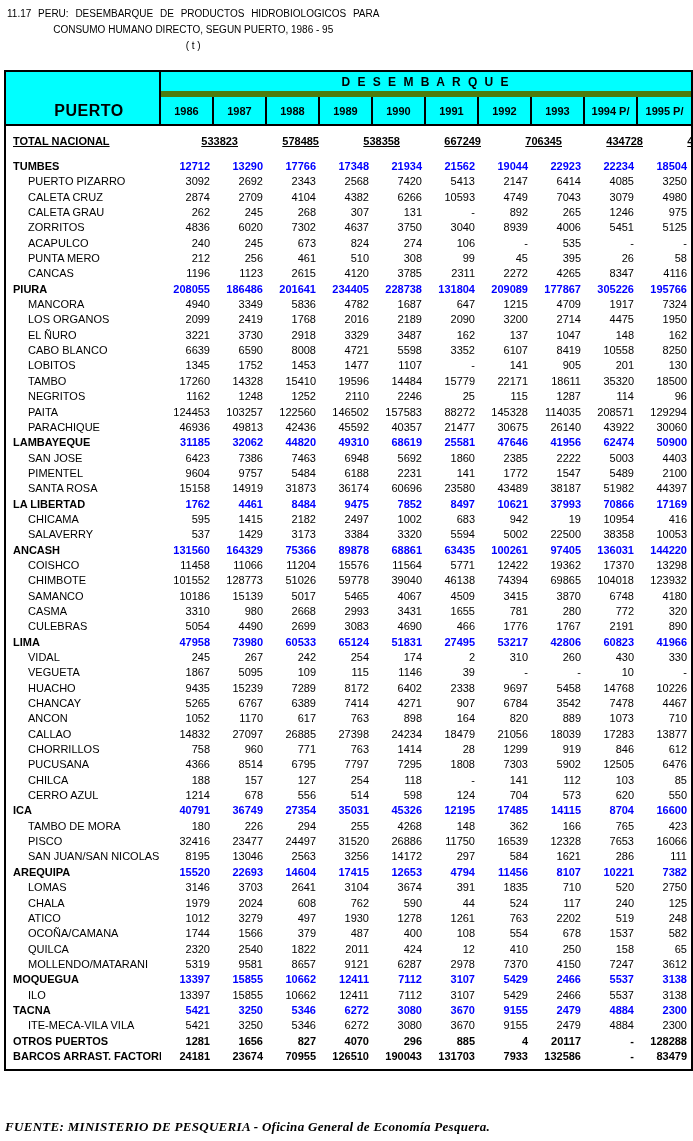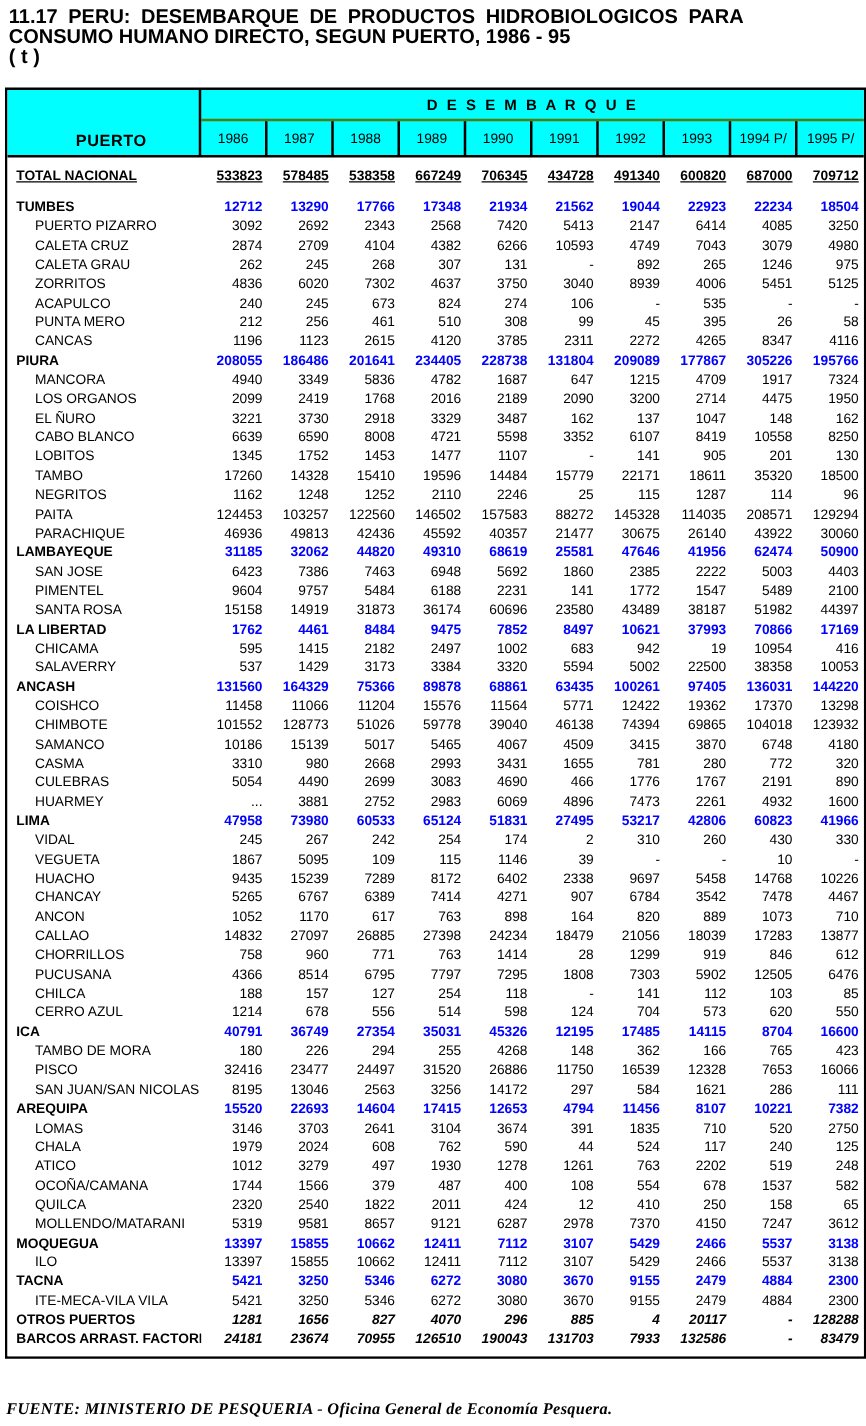--- a/index.html
+++ b/index.html
@@ -1,61 +1,61 @@
 <!DOCTYPE html>
 <html><head>
 <meta charset="utf-8">
 <style>
   html,body{margin:0;padding:0;}
   body{
     width:693px;height:1141px;background:#ffffff;position:relative;
     font-family:"Liberation Sans", sans-serif;color:#000;
     -webkit-font-smoothing:none;
   }
-  .title-block{position:absolute;left:7px;top:6px;font-weight:bold;font-size:16px;line-height:16px;color:#000;}
+  .title-block{position:absolute;left:7px;top:6px;font-weight:normal;font-size:10px;line-height:16px;color:#000;text-align:center;}
   .title-line1{word-spacing:4px;}
   .title-line3{margin-top:0px;}
   .tbl{
     position:absolute;left:4px;top:70px;width:689px;box-sizing:border-box;
     border:2px solid #000;background:#fff;
   }
   .thead{
     display:grid;grid-template-columns:155px repeat(10,53px);
     grid-template-rows:25px 27px;background:#00FFFF;
   }
   .corner{
     grid-column:1;grid-row:1/3;border-right:2px solid #000;
     display:flex;align-items:flex-end;justify-content:center;
-    font-weight:bold;font-size:13px;padding-bottom:4px;letter-spacing:0.5px;padding-left:13px;
+    font-weight:bold;font-size:16px;padding-bottom:4px;letter-spacing:0.5px;padding-left:13px;
   }
   .group-hdr{
-    grid-column:2/12;grid-row:1;border-bottom:2px solid #4d7c0f;
+    grid-column:2/12;grid-row:1;border-bottom:6px solid #4d7c0f;
     display:flex;align-items:center;justify-content:center;
     font-weight:bold;font-size:12px;letter-spacing:2px;text-align:center;
   }
   .year-cell{
     grid-row:2;display:flex;align-items:center;justify-content:center;
-    font-weight:normal;font-size:11px;border-right:2px solid #000;text-align:right;
+    font-weight:bold;font-size:11px;border-right:2px solid #000;text-align:right;
   }
   .year-cell:last-child{border-right:none;}
   .tbody{
     border-top:2px solid #000;background:#fff;
     padding-top:7px;padding-bottom:5px;
   }
   .trow{
     display:grid;grid-template-columns:155px repeat(10,53px);
     height:15.35px;line-height:15.35px;font-size:11px;white-space:nowrap;
   }
   .trow .lab{padding-left:22px;overflow:hidden;}
   .trow .val{text-align:right;padding-right:4px;}
   .trow.dept .lab, .trow.total .lab, .trow.bold .lab{padding-left:7px;font-weight:bold;}
   .trow.dept .val{color:#0000FF;font-weight:bold;}
-  .trow.total{height:16px;line-height:16px;margin-bottom:10px;}
+  .trow.total{height:16px;line-height:16px;margin-bottom:10px;gap:28px;}
   .trow.total .lab, .trow.total .val{font-weight:bold;text-decoration:underline;}
-  .trow.bold .val{font-weight:bold;font-style:italic;}
+  .trow.bold .val{font-weight:bold;}
   .footer{
     position:absolute;left:5px;top:1119px;width:680px;
     font-family:"Liberation Serif", serif;font-style:italic;font-weight:bold;
     font-size:13px;color:#000;letter-spacing:0.3px;
   }
 </style>
 </head>
 <body>
 
 <div class="title-block">
@@ -491,33 +491,20 @@
         <div class="val">4490</div>
         <div class="val">2699</div>
         <div class="val">3083</div>
         <div class="val">4690</div>
         <div class="val">466</div>
         <div class="val">1776</div>
         <div class="val">1767</div>
         <div class="val">2191</div>
         <div class="val">890</div>
       </div>
-      <div class="trow port">
-        <div class="lab">HUARMEY</div>
-        <div class="val">...</div>
-        <div class="val">3881</div>
-        <div class="val">2752</div>
-        <div class="val">2983</div>
-        <div class="val">6069</div>
-        <div class="val">4896</div>
-        <div class="val">7473</div>
-        <div class="val">2261</div>
-        <div class="val">4932</div>
-        <div class="val">1600</div>
-      </div>
       <div class="trow dept">
         <div class="lab">LIMA</div>
         <div class="val">47958</div>
         <div class="val">73980</div>
         <div class="val">60533</div>
         <div class="val">65124</div>
         <div class="val">51831</div>
         <div class="val">27495</div>
         <div class="val">53217</div>
         <div class="val">42806</div>

